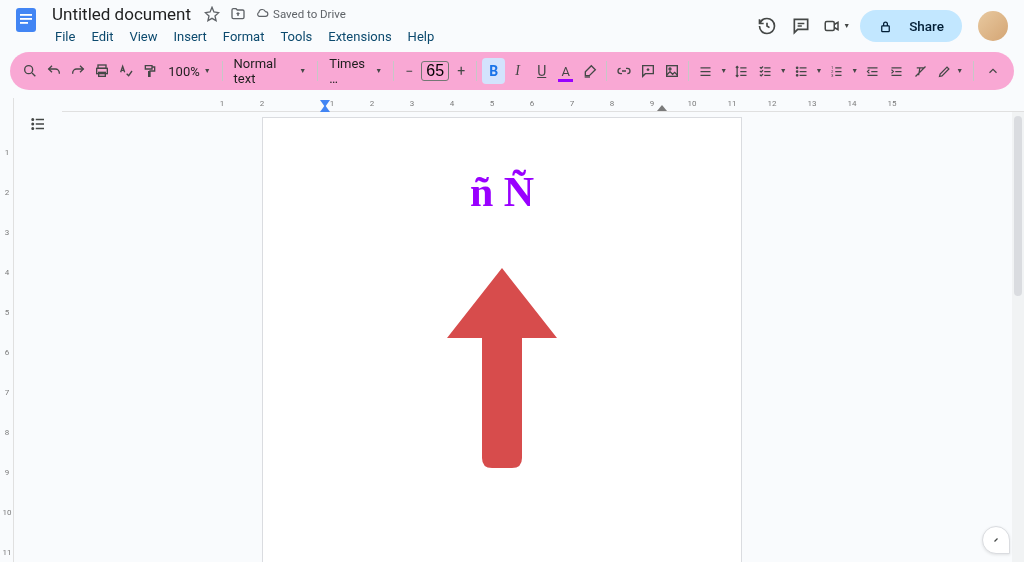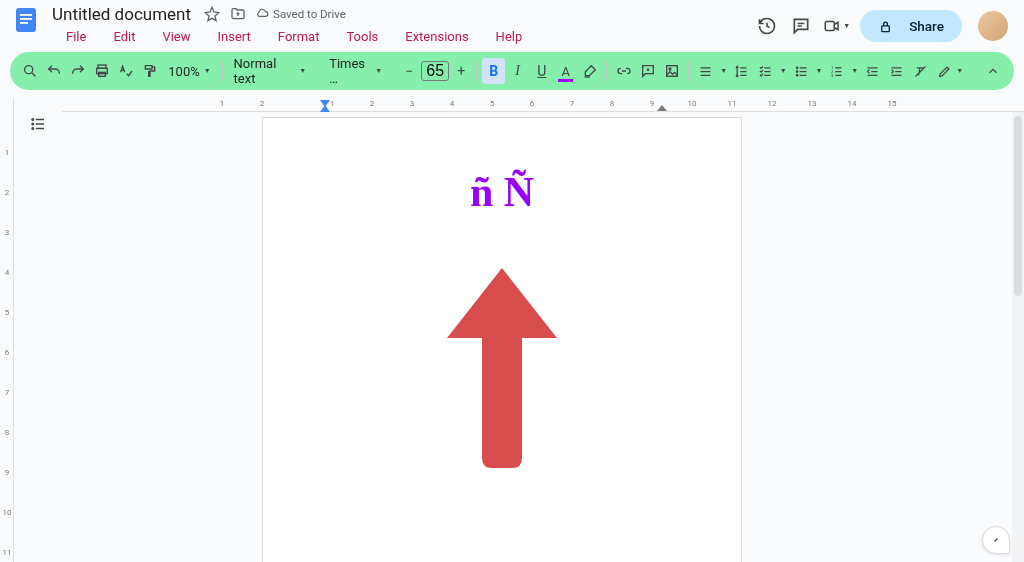--- a/index.html
+++ b/index.html
@@ -5,27 +5,27 @@
 * { box-sizing: border-box; margin: 0; padding: 0; }
 body { font-family: "Google Sans", Roboto, Arial, sans-serif; font-size: 13px; background: #f9fbfd; color: #444746; width: 1024px; height: 562px; overflow: hidden; position: relative; }
 .titlebar { display: flex; height: 48px; padding: 4px 10px 0 10px; background: #f9fbfd; }
 .docs-logo { width: 32px; height: 32px; display: flex; align-items: center; justify-content: center; margin-right: 6px; }
 .title-area { flex: 1; display: flex; flex-direction: column; gap: 0; }
 .title-row { display: flex; align-items: center; gap: 8px; height: 20px; }
 .doc-title { font-size: 17px; color: #1f1f1f; padding: 0 4px; }
 .title-icon { width: 18px; height: 18px; display: flex; align-items: center; justify-content: center; color: #5f6368; }
 .saved-status { font-size: 11.5px; color: #5f6368; display: flex; align-items: center; gap: 4px; }
 .menubar { display: flex; gap: 2px; height: 22px; align-items: center; margin-top: 1px; }
-.menu-item { padding: 3px 7px; font-size: 13px; color: #be185d; cursor: pointer; border-radius: 4px; margin-left: 11px; }
+.menu-item { padding: 3px 7px; font-size: 13px; color: #0c4a6e; cursor: pointer; border-radius: 4px; }
 .header-right { display: flex; align-items: center; gap: 10px; padding-right: 6px; }
 .hdr-icon { width: 24px; height: 24px; display: flex; align-items: center; justify-content: center; color: #444746; cursor: pointer; }
 .share-btn { background: #c2e7ff; color: #001d35; border-radius: 20px; padding: 8px 18px; display: flex; align-items: center; gap: 16px; font-size: 13.5px; font-weight: 500; cursor: pointer; }
 .avatar { width: 30px; height: 30px; border-radius: 50%; background: linear-gradient(135deg, #e8c9a0, #d4a574); margin-left: 6px; }
 .toolbar-wrap { padding: 4px 10px 8px 10px; }
-.toolbar { background: #86efac; border-radius: 24px; height: 38px; display: flex; align-items: center; padding: 0 8px; gap: 1px; position: relative; }
+.toolbar { background: #f9a8d4; border-radius: 24px; height: 38px; display: flex; align-items: center; padding: 0 8px; gap: 1px; position: relative; }
 .tb-btn { width: 26px; height: 26px; display: flex; align-items: center; justify-content: center; border-radius: 4px; color: #444746; cursor: pointer; }
 .tb-btn.active { background: #d3e3fd; }
 .tb-sep { width: 1px; height: 20px; background: #c7c7c7; margin: 0 4px; }
 .tb-select { display: flex; align-items: center; gap: 4px; padding: 0 6px; height: 26px; border-radius: 4px; cursor: pointer; font-size: 13px; color: #1f1f1f; }
 .tb-select.w90 { width: 94px; }
 .tb-select.w70 { width: 72px; }
 .tb-arr { font-size: 7px; color: #444746; }
 .font-size-ctrl { display: flex; align-items: center; gap: 2px; }
 .fs-btn { width: 20px; height: 22px; display: flex; align-items: center; justify-content: center; cursor: pointer; font-size: 14px; color: #444746; }
 .fs-input { width: 28px; height: 20px; border: 1px solid #747775; border-radius: 3px; text-align: center; font-size: 16px; background: transparent; }

